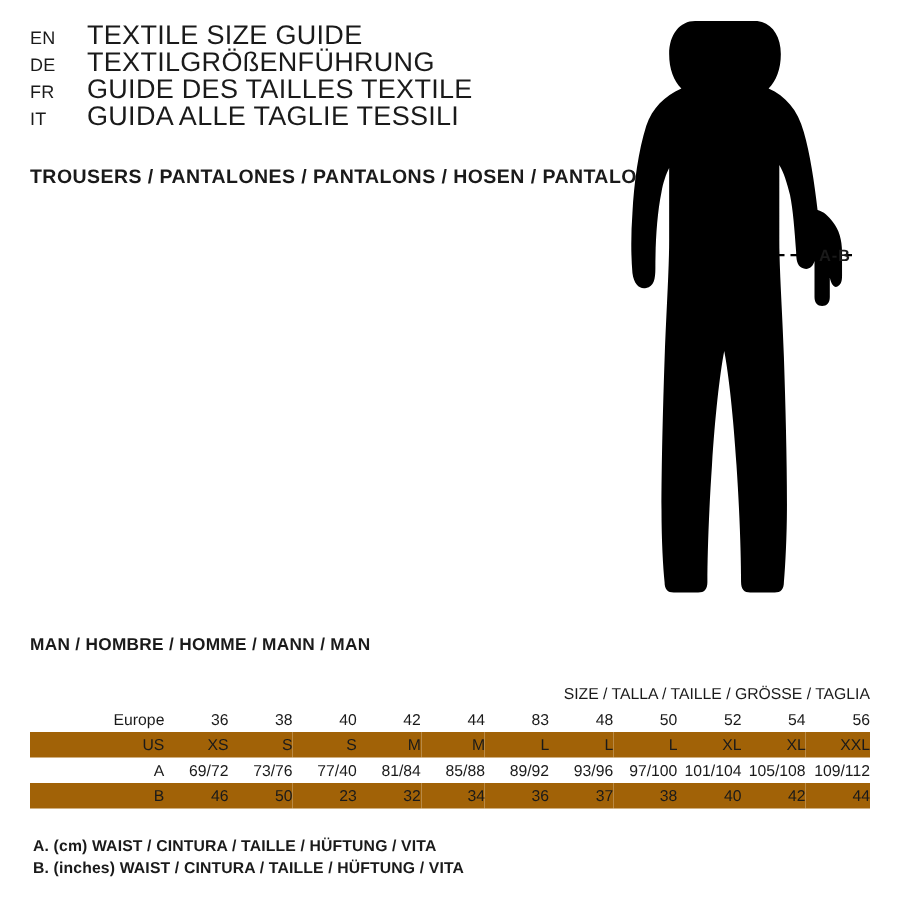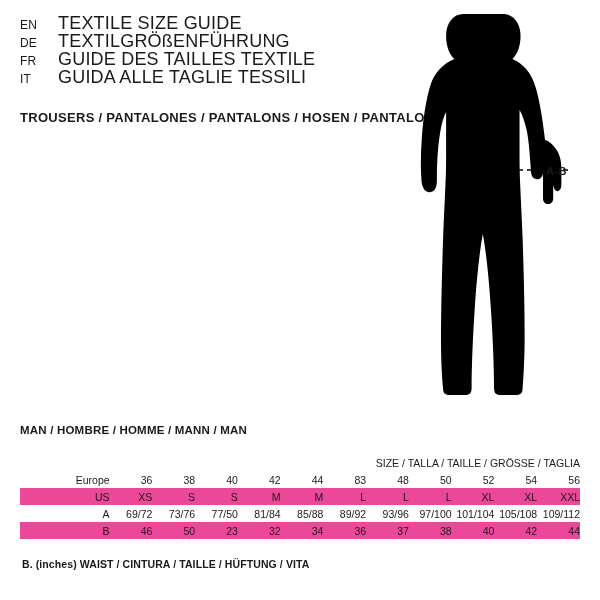--- a/index.html
+++ b/index.html
@@ -91,21 +91,21 @@
     font-size: 10.5px;
   }
   table.size-table td, table.size-table th {
     text-align: right;
     padding: 0;
     height: 17px;
     vertical-align: middle;
     font-weight: normal;
   }
   tr.shaded td {
-    background: #ec4899;
+    background: #a16207;
   }
   td.label-col {
     width: 88px;
     padding-left: 2px;
     margin-top: 36px;
   }
   td.val {
     width: 42px;
   }
   th.label-col {
@@ -241,21 +241,21 @@
           <td class="val">L</td>
           <td class="val">XL</td>
           <td class="val">XL</td>
           <td class="val">XXL</td>
         </tr>
 
         <tr>
           <td class="label-col">A</td>
           <td class="val">69/72</td>
           <td class="val">73/76</td>
-          <td class="val">77/50</td>
+          <td class="val">77/40</td>
           <td class="val">81/84</td>
           <td class="val">85/88</td>
           <td class="val">89/92</td>
           <td class="val">93/96</td>
           <td class="val">97/100</td>
           <td class="val">101/104</td>
           <td class="val">105/108</td>
           <td class="val">109/112</td>
         </tr>
 
@@ -270,17 +270,18 @@
           <td class="val">37</td>
           <td class="val">38</td>
           <td class="val">40</td>
           <td class="val">42</td>
           <td class="val">44</td>
         </tr>
       </tbody>
     </table>
 
     <div class="legend">
+      <div>A. (cm) WAIST / CINTURA / TAILLE / HÜFTUNG / VITA</div>
       <div>B. (inches) WAIST / CINTURA / TAILLE / HÜFTUNG / VITA</div>
     </div>
   </div>
 
 </div>
 
 </body></html>

